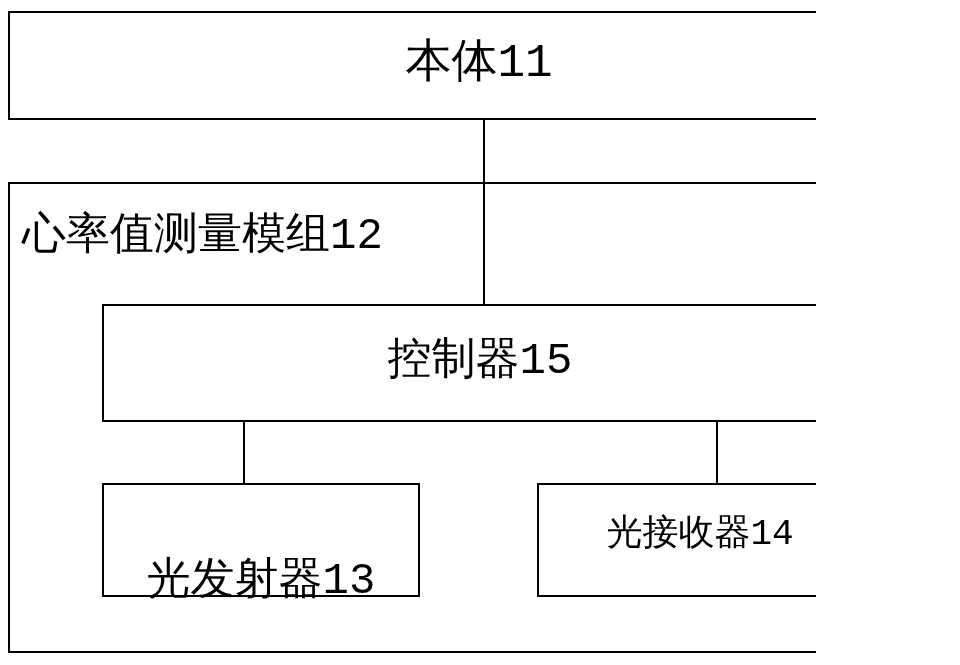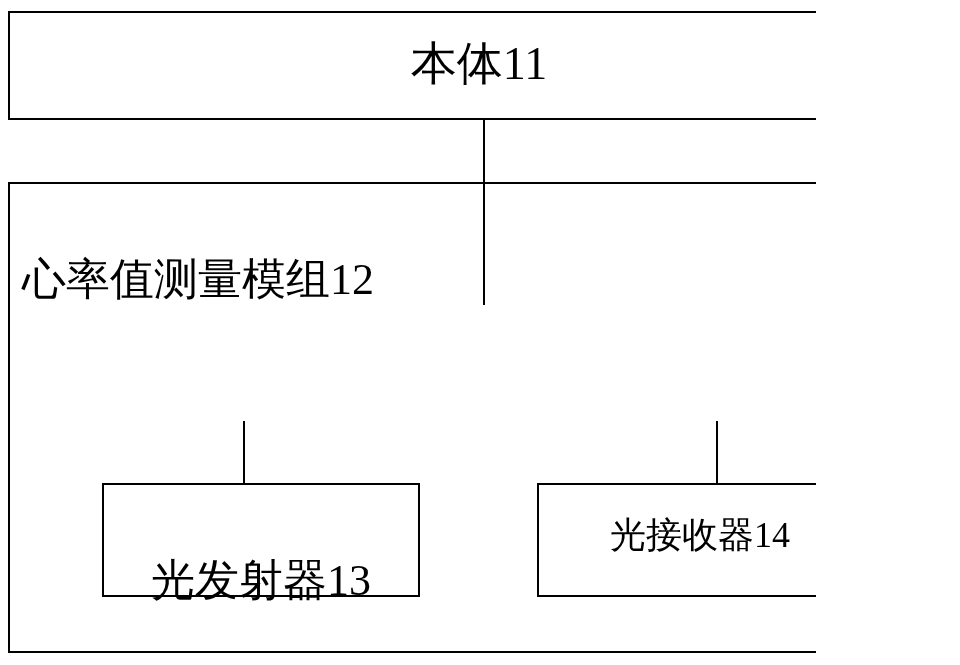--- a/index.html
+++ b/index.html
@@ -7,21 +7,21 @@
     margin: 0;
     padding: 0;
     background: #ffffff;
   }
   #canvas {
     position: relative;
     width: 816px;
     height: 665px;
     background: #ffffff;
     overflow: hidden;
-    font-family: Liberation Serif, serif;
+    font-family: Liberation Mono, monospace;
     color: #000000;
   }
   .box {
     position: absolute;
     box-sizing: border-box;
     border: 2px solid #000000;
     background: transparent;
   }
   .label {
     position: absolute;
@@ -49,21 +49,20 @@
   #module-box {
     left: 8px;
     top: 182px;
     width: 942px;
     height: 471px;
   }
   #module-label {
     left: 12px;
     top: 30px;
     font-size: 44px;
-    margin-top: 44px;
   }
   
   #controller-box {
     left: 102px;
     top: 304px;
     width: 756px;
     height: 118px;
   }
   #controller-label {
     top: 33px;
@@ -123,20 +122,23 @@
 <div id="canvas">
 
   <div class="box" id="body-box">
     <span class="label label-center" id="body-label">本体11</span>
   </div>
 
   <div class="box" id="module-box">
     <span class="label" id="module-label">心率值测量模组12</span>
   </div>
 
+  <div class="box" id="controller-box">
+    <span class="label label-center" id="controller-label">控制器15</span>
+  </div>
 
   <div class="box" id="emitter-box">
     <span class="label label-center" id="emitter-label">光发射器13</span>
   </div>
 
   <div class="box" id="receiver-box">
     <span class="label label-center" id="receiver-label">光接收器14</span>
   </div>
 
   <div class="connector connector-v" id="conn-body-controller"></div>

